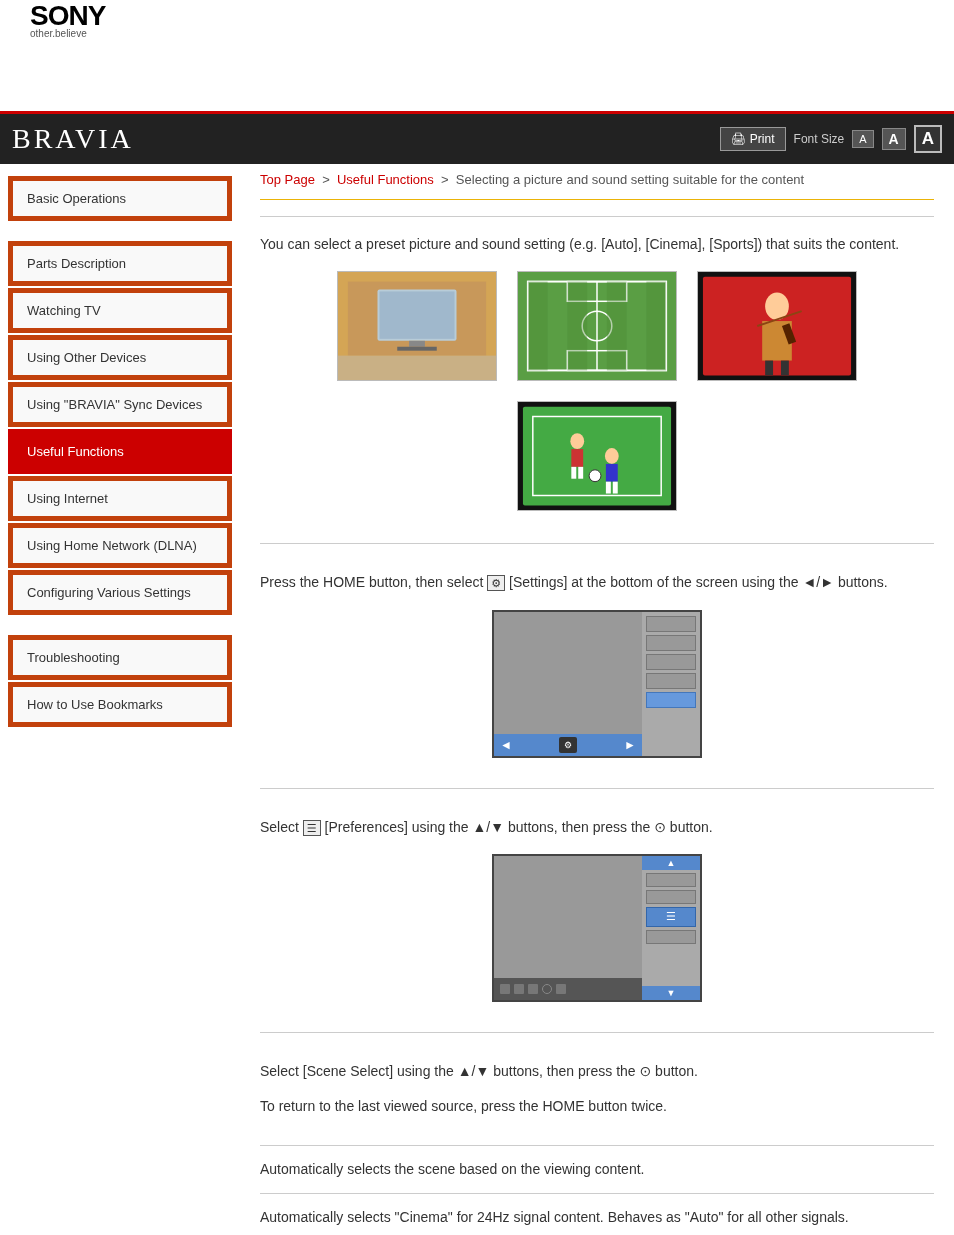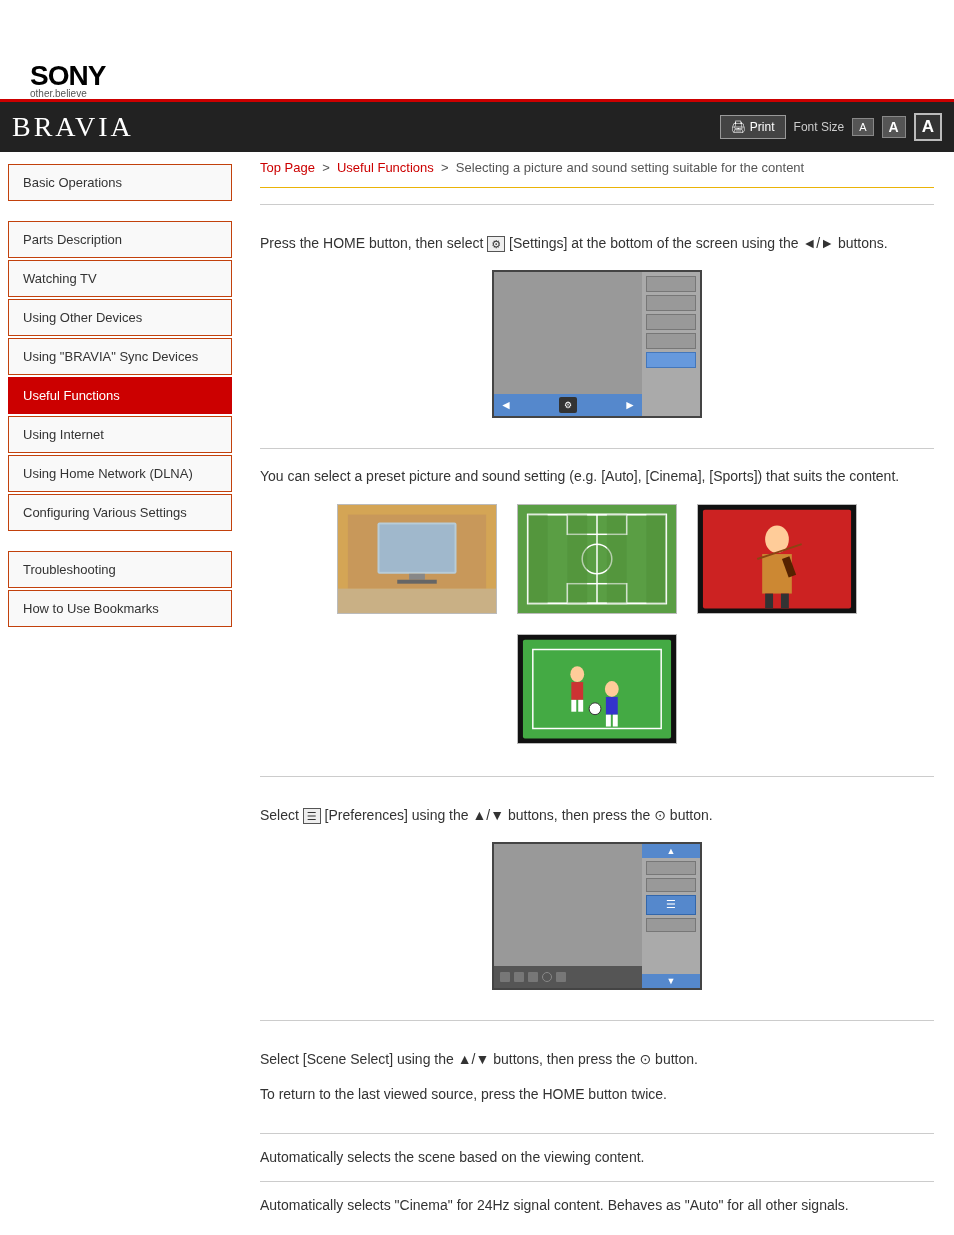--- a/index.html
+++ b/index.html
@@ -1,38 +1,38 @@
 <!DOCTYPE html>
 <html><head>
   <meta charset="utf-8">
   <style>
     * { box-sizing: border-box; margin: 0; padding: 0; }
     body { font-family: Arial, sans-serif; font-size: 14px; color: #333; background: #fff; width: 954px; }
 
     
-    .top-bar { height: 102px; background: #fff; display: flex; align-items: flex-end; padding: 0 30px; border-bottom: 3px solid #c00; }
+    .top-bar { height: 114px; background: #fff; display: flex; align-items: flex-start; padding: 0 30px; border-bottom: 3px solid #c00; }
     .sony-logo { font-size: 28px; font-weight: 900; letter-spacing: -1px; color: #000; font-family: 'Arial Black', sans-serif; }
     .sony-tagline { font-size: 10px; color: #555; margin-top: -4px; }
 
     
     .bravia-bar { background: #222; color: #fff; height: 50px; display: flex; align-items: center; padding: 0 12px; justify-content: space-between; }
     .bravia-title { font-family: Georgia, serif; font-size: 28px; letter-spacing: 3px; color: #fff; }
     .bravia-controls { display: flex; align-items: center; gap: 8px; }
     .print-btn { border: 1px solid #999; background: #444; color: #fff; padding: 4px 10px; font-size: 12px; cursor: pointer; display: flex; align-items: center; gap: 4px; }
     .font-size-label { color: #ccc; font-size: 12px; }
     .font-btn { border: 1px solid #888; background: #555; color: #fff; padding: 2px 6px; cursor: pointer; font-size: 11px; }
     .font-btn-large { font-size: 14px; font-weight: bold; }
     .font-btn-xl { font-size: 17px; font-weight: bold; background: #333; border: 2px solid #bbb; }
 
     
     .main-layout { display: flex; }
 
     
     .sidebar { width: 240px; min-width: 240px; padding: 10px 0; background: #fff; }
-    .sidebar-item { padding: 10px 14px; border: 1px solid #c2410c; margin: 2px 8px; cursor: pointer; font-size: 13px; color: #333; background: #f9f9f9; }
+    .sidebar-item { padding: 10px 14px; border: 5px solid #c2410c; margin: 2px 8px; cursor: pointer; font-size: 13px; color: #333; background: #f9f9f9; }
     .sidebar-item.active { background: #c00; color: #fff; border-color: #c00; }
     .sidebar-divider { height: 16px; }
 
     
     .content { flex: 1; padding: 0 20px 30px 20px; }
 
     
     .breadcrumb { padding: 8px 0 12px 0; font-size: 13px; color: #555; border-bottom: 1px solid #eab308; margin-bottom: 16px; }
     .breadcrumb a { color: #c00; text-decoration: none; }
 
@@ -94,49 +94,20 @@
 
     <div class="breadcrumb">
       <a href="#">Top Page</a>
       &nbsp;&gt;&nbsp;
       <a href="#">Useful Functions</a>
       &nbsp;&gt;&nbsp;
       <span>Selecting a picture and sound setting suitable for the content</span>
     </div>
 
     <div class="section">
-      <p class="step-text">
-        Press the HOME button, then select <span style="border:1px solid #555; padding:1px 3px; font-size:11px; background:#eee;">⚙</span> [Settings] at the bottom of the screen using the ◄/► buttons.
-      </p>
-
-      <div style="display:flex; justify-content:center; margin:14px 0;">
-        <div style="width:210px; height:148px; background:#888; border:2px solid #444; position:relative; overflow:hidden;">
-
-          <div style="position:absolute; left:0; top:0; right:58px; bottom:22px; background:#999;"></div>
-
-          <div style="position:absolute; right:0; top:0; width:58px; height:100%; background:#aaa; display:flex; flex-direction:column; padding:4px; gap:3px;">
-            <div style="height:16px; background:#999; border:1px solid #777;"></div>
-            <div style="height:16px; background:#999; border:1px solid #777;"></div>
-            <div style="height:16px; background:#999; border:1px solid #777;"></div>
-            <div style="height:16px; background:#999; border:1px solid #777;"></div>
-            <div style="height:16px; background:#6699dd; border:1px solid #4477bb;"></div>
-          </div>
-
-          <div style="position:absolute; bottom:0; left:0; right:58px; height:22px; background:#5588cc; display:flex; align-items:center; justify-content:space-between; padding:0 6px;">
-            <span style="color:#fff; font-size:12px;">◄</span>
-            <div style="width:18px; height:16px; background:#333; border-radius:2px; display:flex; align-items:center; justify-content:center;">
-              <span style="color:#fff; font-size:9px;">⚙</span>
-            </div>
-            <span style="color:#fff; font-size:12px;">►</span>
-          </div>
-        </div>
-      </div>
-    </div>
-
-    <div class="section">
       <p class="section-text">You can select a preset picture and sound setting (e.g. [Auto], [Cinema], [Sports]) that suits the content.</p>
 
       <div class="images-row">
 
         <div class="tv-image">
           <svg width="160" height="110" viewBox="0 0 160 110">
 
             <rect width="160" height="110" fill="#d4a555"></rect>
             <rect x="10" y="10" width="140" height="75" fill="#c8985a"></rect>
 
@@ -202,20 +173,49 @@
 
             <circle cx="78" cy="75" r="6" fill="#fff"></circle>
             <circle cx="78" cy="75" r="6" fill="none" stroke="#333" stroke-width="1"></circle>
           </svg>
         </div>
       </div>
     </div>
 
     <div class="section">
       <p class="step-text">
+        Press the HOME button, then select <span style="border:1px solid #555; padding:1px 3px; font-size:11px; background:#eee;">⚙</span> [Settings] at the bottom of the screen using the ◄/► buttons.
+      </p>
+
+      <div style="display:flex; justify-content:center; margin:14px 0;">
+        <div style="width:210px; height:148px; background:#888; border:2px solid #444; position:relative; overflow:hidden;">
+
+          <div style="position:absolute; left:0; top:0; right:58px; bottom:22px; background:#999;"></div>
+
+          <div style="position:absolute; right:0; top:0; width:58px; height:100%; background:#aaa; display:flex; flex-direction:column; padding:4px; gap:3px;">
+            <div style="height:16px; background:#999; border:1px solid #777;"></div>
+            <div style="height:16px; background:#999; border:1px solid #777;"></div>
+            <div style="height:16px; background:#999; border:1px solid #777;"></div>
+            <div style="height:16px; background:#999; border:1px solid #777;"></div>
+            <div style="height:16px; background:#6699dd; border:1px solid #4477bb;"></div>
+          </div>
+
+          <div style="position:absolute; bottom:0; left:0; right:58px; height:22px; background:#5588cc; display:flex; align-items:center; justify-content:space-between; padding:0 6px;">
+            <span style="color:#fff; font-size:12px;">◄</span>
+            <div style="width:18px; height:16px; background:#333; border-radius:2px; display:flex; align-items:center; justify-content:center;">
+              <span style="color:#fff; font-size:9px;">⚙</span>
+            </div>
+            <span style="color:#fff; font-size:12px;">►</span>
+          </div>
+        </div>
+      </div>
+    </div>
+
+    <div class="section">
+      <p class="step-text">
         Select <span style="border:1px solid #555; padding:1px 3px; font-size:11px; background:#eee;">☰</span> [Preferences] using the ▲/▼ buttons, then press the ⊙ button.
       </p>
 
       <div style="display:flex; justify-content:center; margin:14px 0;">
         <div style="width:210px; height:148px; background:#888; border:2px solid #444; position:relative; overflow:hidden;">
 
           <div style="position:absolute; left:0; top:0; right:58px; bottom:22px; background:#999;"></div>
 
           <div style="position:absolute; right:0; top:0; width:58px; height:100%; background:#aaa; display:flex; flex-direction:column; gap:3px; overflow:hidden;">
             <div style="height:14px; background:#5588cc; display:flex; align-items:center; justify-content:center;">

